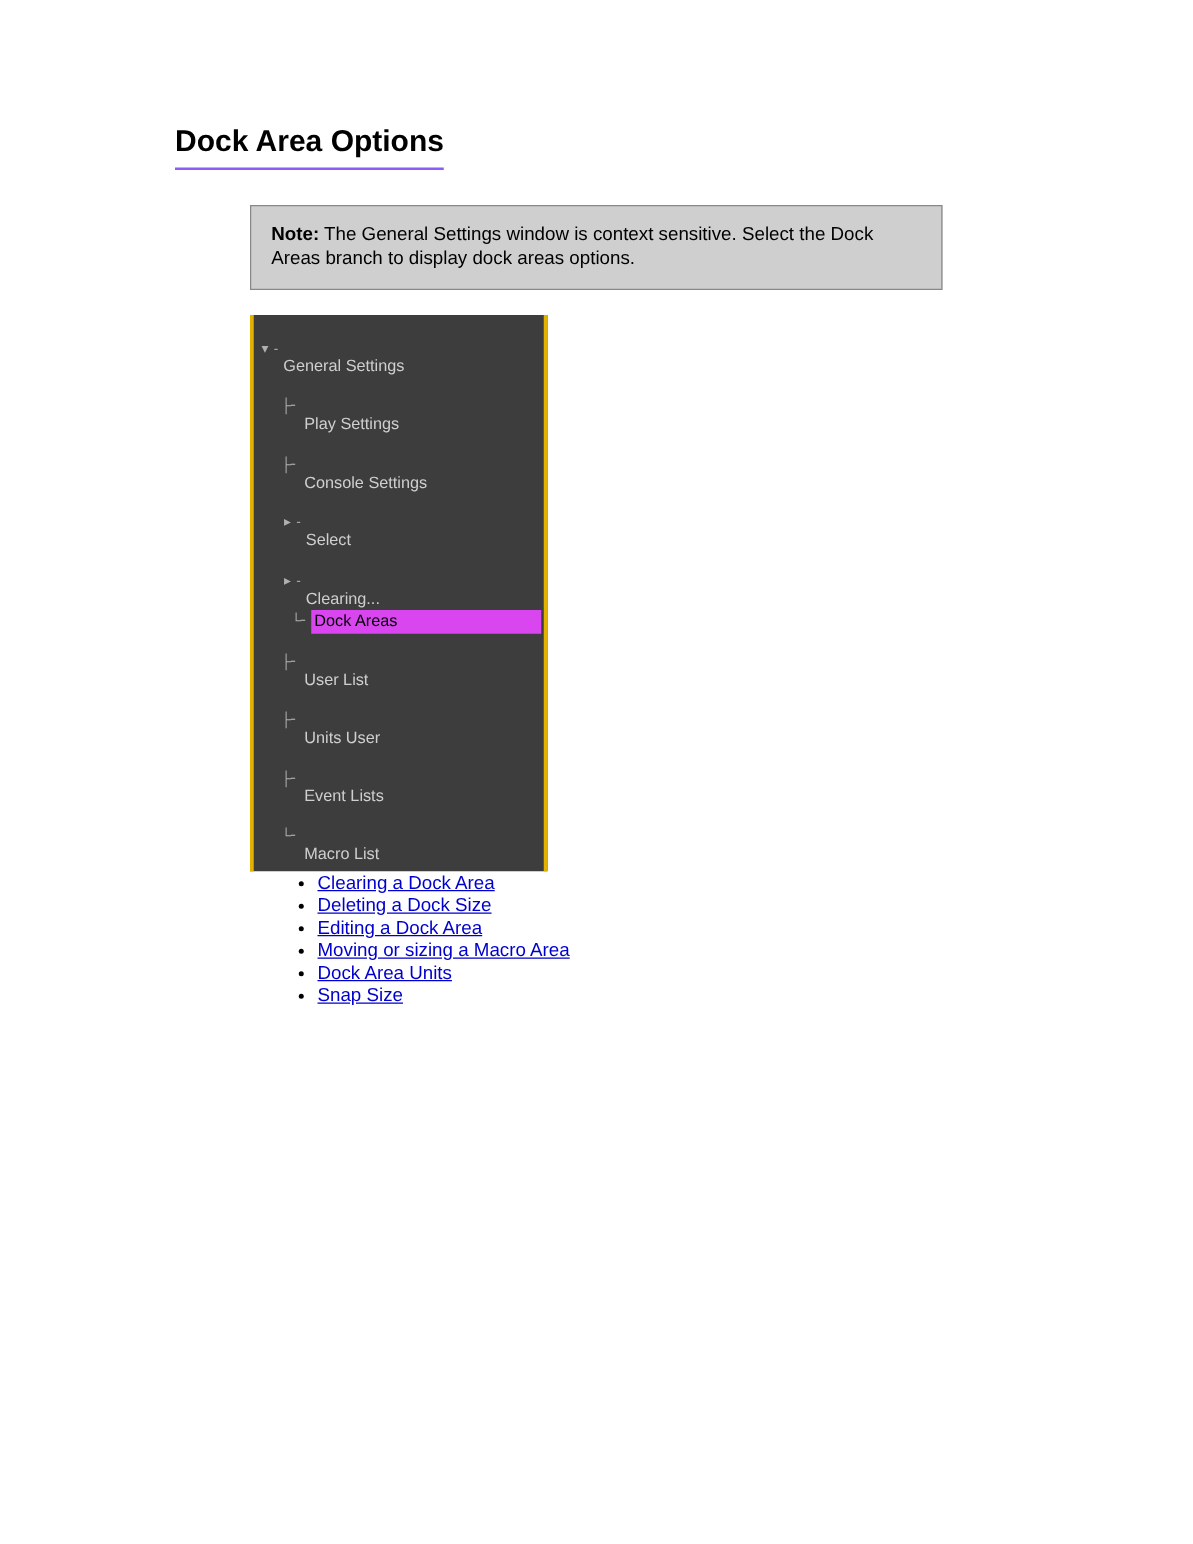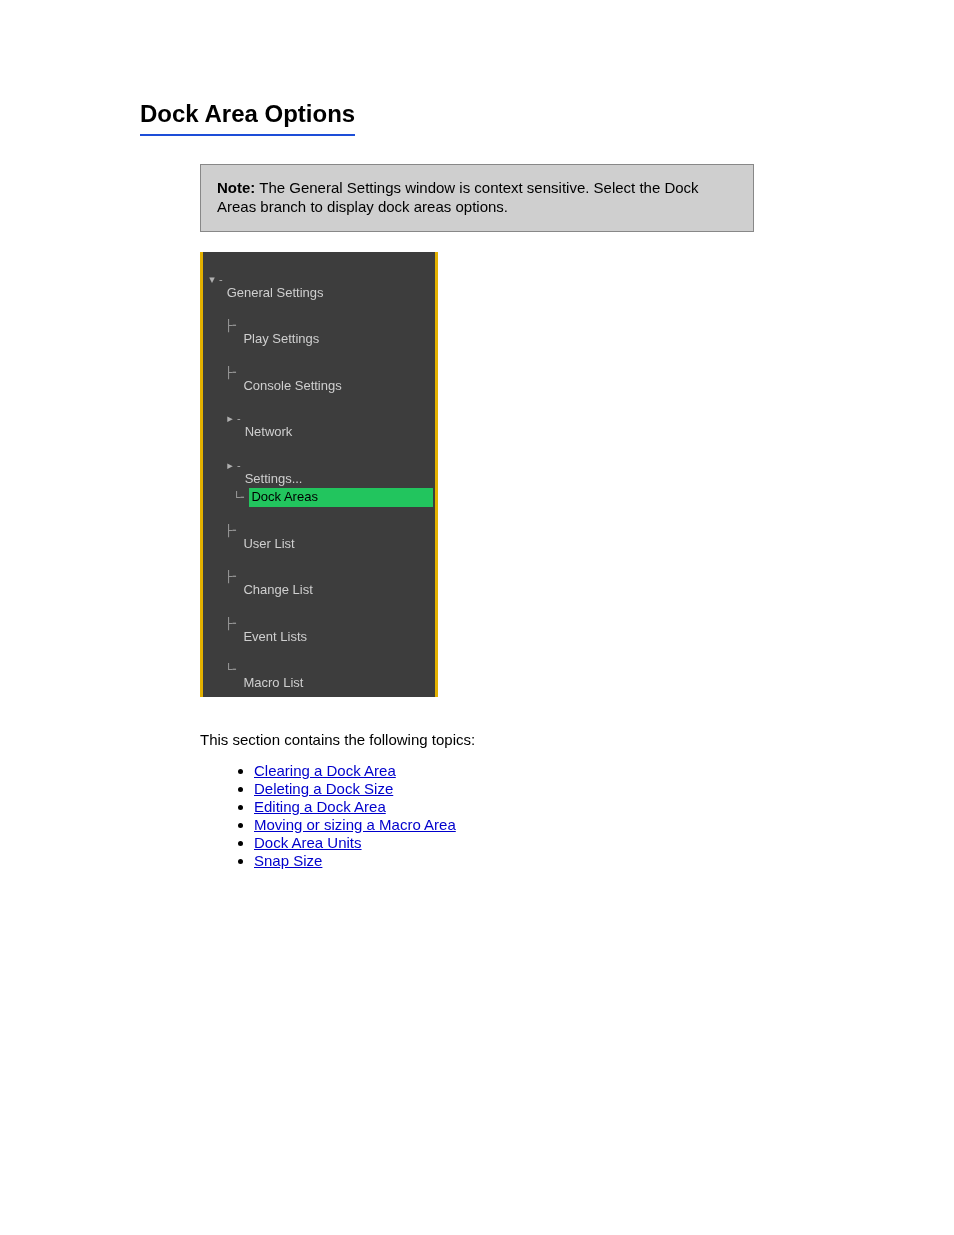--- a/index.html
+++ b/index.html
@@ -13,21 +13,21 @@
   .page {
     width: 954px;
     min-height: 1235px;
     position: relative;
     box-sizing: border-box;
     padding: 100px 120px 60px 140px;
   }
   .heading {
     font-size: 24px;
     font-weight: bold;
-    border-bottom: 2px solid #1d4ed8;
+    border-bottom: 2px solid #8b5cf6;
     padding-bottom: 6px;
     display: inline-block;
     margin-bottom: 28px;
   }
   .note-box {
     border: 1px solid #888;
     background: #cfcfcf;
     padding: 14px 16px;
     font-size: 15px;
     color: #000;
@@ -71,21 +71,21 @@
   .branch {
     color: #b0b0b0;
     font-size: 11px;
     margin-right: 2px;
   }
   .tree-label {
     padding: 0 2px;
     margin-top: 28px;
   }
   .tree-selected {
-    background: #22c55e;
+    background: #d946ef;
     color: #000;
     display: inline-block;
     width: 180px;
     padding: 0 2px;
   }
   .section-intro {
     margin: 34px 0 14px 60px;
     font-size: 15px;
   }
   ul.links {
@@ -132,62 +132,61 @@
     <div class="tree-row">
       <span class="tree-indent" style="width:22px"></span>
       <span class="branch">├╴</span>
       <span class="tree-label">Console Settings</span>
     </div>
 
     <div class="tree-row">
       <span class="tree-indent" style="width:22px"></span>
       <span class="tree-prefix">▸</span>
       <span class="branch">-</span>
-      <span class="tree-label">Network</span>
+      <span class="tree-label">Select</span>
     </div>
 
     <div class="tree-row">
       <span class="tree-indent" style="width:22px"></span>
       <span class="tree-prefix">▸</span>
       <span class="branch">-</span>
-      <span class="tree-label">Settings...</span>
+      <span class="tree-label">Clearing...</span>
     </div>
 
     <div class="tree-row">
       <span class="tree-indent" style="width:30px"></span>
       <span class="branch">└╴</span>
       <span class="tree-selected">Dock Areas</span>
     </div>
 
     <div class="tree-row">
       <span class="tree-indent" style="width:22px"></span>
       <span class="branch">├╴</span>
       <span class="tree-label">User List</span>
     </div>
 
     <div class="tree-row">
       <span class="tree-indent" style="width:22px"></span>
       <span class="branch">├╴</span>
-      <span class="tree-label">Change List</span>
+      <span class="tree-label">Units User</span>
     </div>
 
     <div class="tree-row">
       <span class="tree-indent" style="width:22px"></span>
       <span class="branch">├╴</span>
       <span class="tree-label">Event Lists</span>
     </div>
 
     <div class="tree-row">
       <span class="tree-indent" style="width:22px"></span>
       <span class="branch">└╴</span>
       <span class="tree-label">Macro List</span>
     </div>
   </div>
 
-  <div class="section-intro">This section contains the following topics:</div>
 
   <ul class="links">
     <li>
       <a href="#">Clearing a Dock Area</a>
     </li>
     <li>
       <a href="#">Deleting a Dock Size</a>
     </li>
     <li>
       <a href="#">Editing a Dock Area</a>

